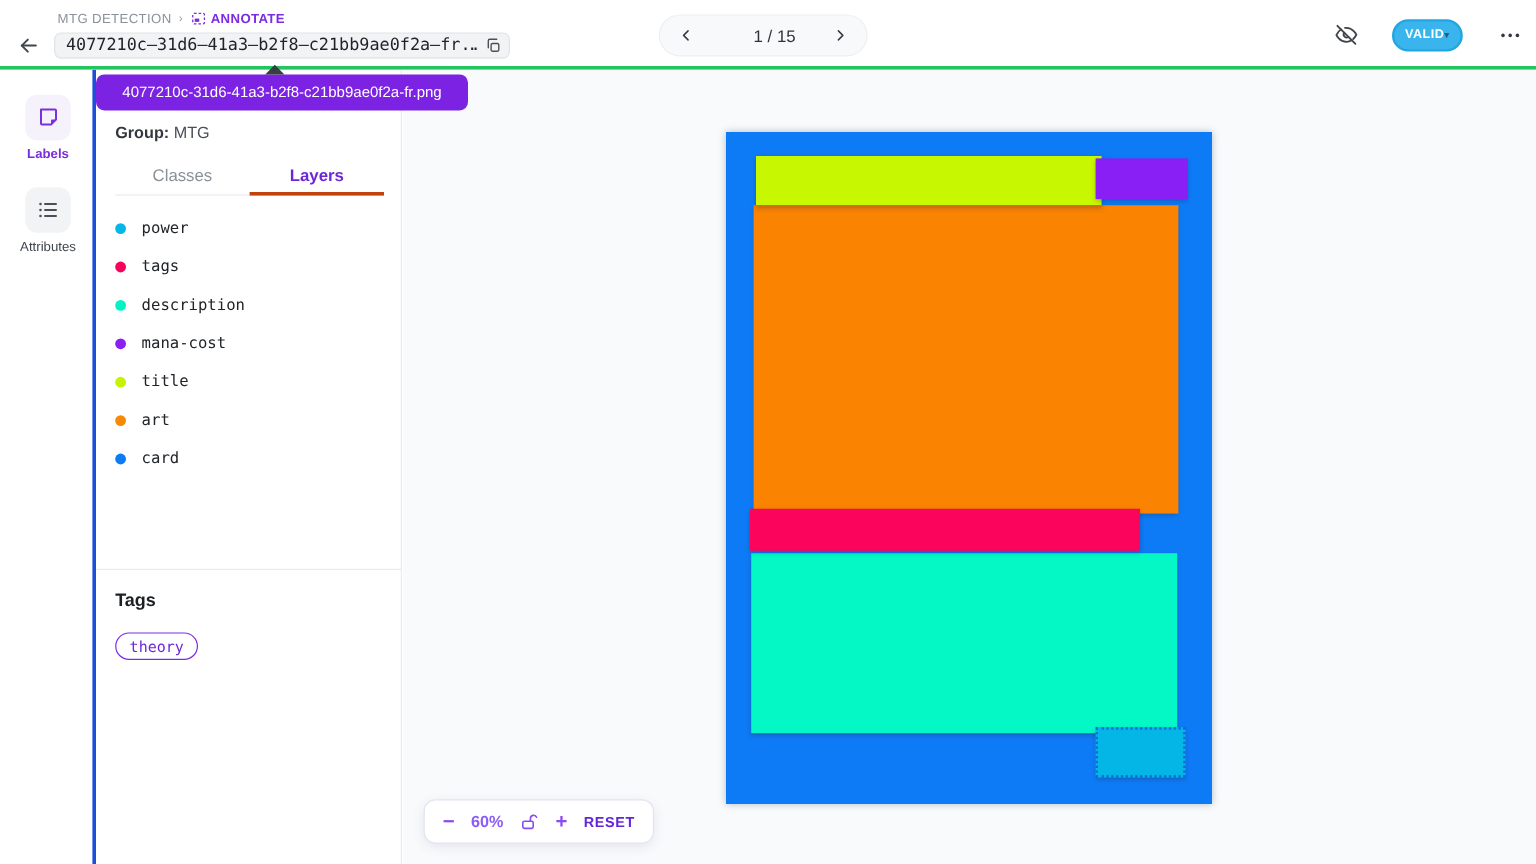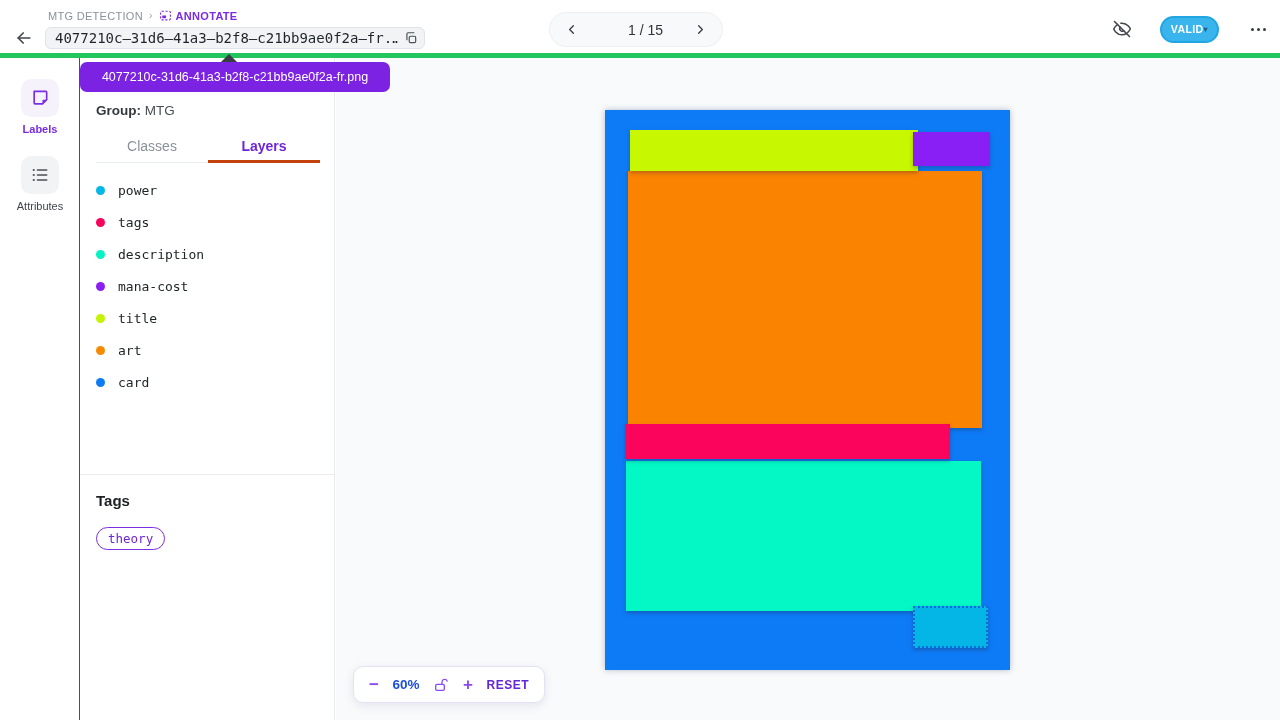--- a/index.html
+++ b/index.html
@@ -2,21 +2,21 @@
 <html><head>
 <meta charset="utf-8">
 <style>
   * { margin:0; padding:0; box-sizing:border-box; }
   html,body { width:1280px; height:720px; overflow:hidden; background:#fff;
               font-family:"Liberation Sans", sans-serif; }
   .mono { font-family:"DejaVu Sans Mono", monospace; }
 
   
   .header { position:absolute; left:0; top:0; width:1280px; height:58px;
-            background:#fff; border-bottom:5px solid #22c55e; z-index:30; }
+            background:#fff; border-bottom:3px solid #22c55e; z-index:30; }
   .back-btn { position:absolute; left:12px; top:26px; width:24px; height:24px;
               color:#41464d; background:none; border:none; cursor:pointer;
               display:flex; align-items:center; justify-content:center; }
   .crumbs { position:absolute; left:48px; top:9px; display:flex; align-items:center;
             gap:6px; font-size:11px; letter-spacing:.3px; }
   .crumb-project { color:#8a919a; font-weight:500; }
   .crumb-sep { color:#9aa0a8; font-size:10px; }
   .crumb-page { color:#7b2be0; font-weight:700; display:flex; align-items:center; gap:4px; }
   .file-pill { position:absolute; left:45px; top:27px; width:380px; height:22px;
                background:#f1f3f5; border:1px solid #e0e4e8; border-radius:6px;
@@ -48,21 +48,21 @@
   .tooltip { position:absolute; left:80px; top:62px; width:310px; height:30px;
              background:#7b22e3; border-radius:7px; color:#fff; font-size:12.5px;
              font-weight:500; display:flex; align-items:center; justify-content:center;
              z-index:40; }
   .tooltip-arrow { position:absolute; left:141px; top:-8px; width:0; height:0;
                    border-left:8px solid transparent; border-right:8px solid transparent;
                    border-bottom:8px solid #393d44; }
 
   
   .rail { position:absolute; left:0; top:58px; width:80px; height:662px; background:#fff;
-          border-right:1px solid #1d4ed8; z-index:20; }
+          border-right:3px solid #1d4ed8; z-index:20; }
   .rail-item { position:absolute; left:0; width:80px; display:flex; flex-direction:column;
                align-items:center; cursor:pointer; }
   .rail-box { width:38px; height:38px; border-radius:10px; background:#f1f3f5;
               display:flex; align-items:center; justify-content:center; color:#495057; }
   .rail-item.active .rail-box { background:#f5f2fc; color:#7b2fe0; }
   .rail-label { margin-top:6px; font-size:11px; color:#3f454c; font-weight:500; }
   .rail-item.active .rail-label { color:#7b2be0; font-weight:600; }
 
   
   .panel { position:absolute; left:80px; top:58px; width:255px; height:662px;
@@ -95,21 +95,21 @@
   .ann.dotted { border:2px dotted rgba(16,95,215,.85); }
 
   
   .zoombar { position:absolute; left:17px; top:608px; width:192px; height:37px;
              background:#fff; border:1px solid #e4e2f0; border-radius:10px;
              box-shadow:0 3px 10px rgba(100,90,160,.12); display:flex;
              align-items:center; justify-content:space-between; padding:0 15px; z-index:5; }
   .zb-btn { background:none; border:none; color:#8a4cf0; cursor:pointer; display:flex;
             align-items:center; font-size:17px; font-weight:600; line-height:1;
             font-family:"Liberation Sans", sans-serif; }
-  .zb-level { font-size:13.5px; font-weight:600; color:#1d4ed8; }
+  .zb-level { font-size:13.5px; font-weight:600; color:#8b5cf6; }
   .zb-reset { background:none; border:none; color:#6427d8; font-size:12px; font-weight:700;
               letter-spacing:.5px; cursor:pointer; font-family:"Liberation Sans", sans-serif; }
 </style>
 </head>
 <body>
 
 <div class="header">
   <button class="back-btn">
     <svg width="20" height="20" viewBox="0 0 24 24" fill="none" stroke="currentColor" stroke-width="2" stroke-linecap="round" stroke-linejoin="round">
         <path d="M19 12H5"></path>

